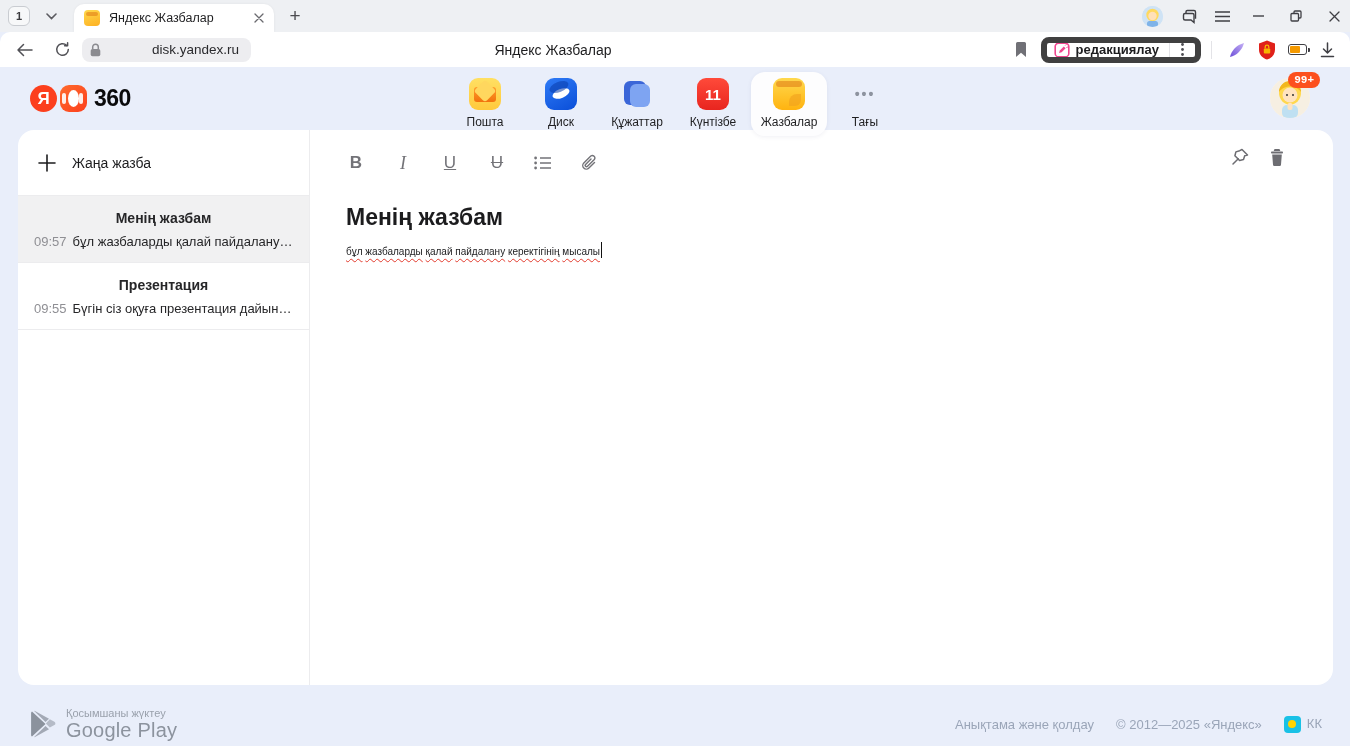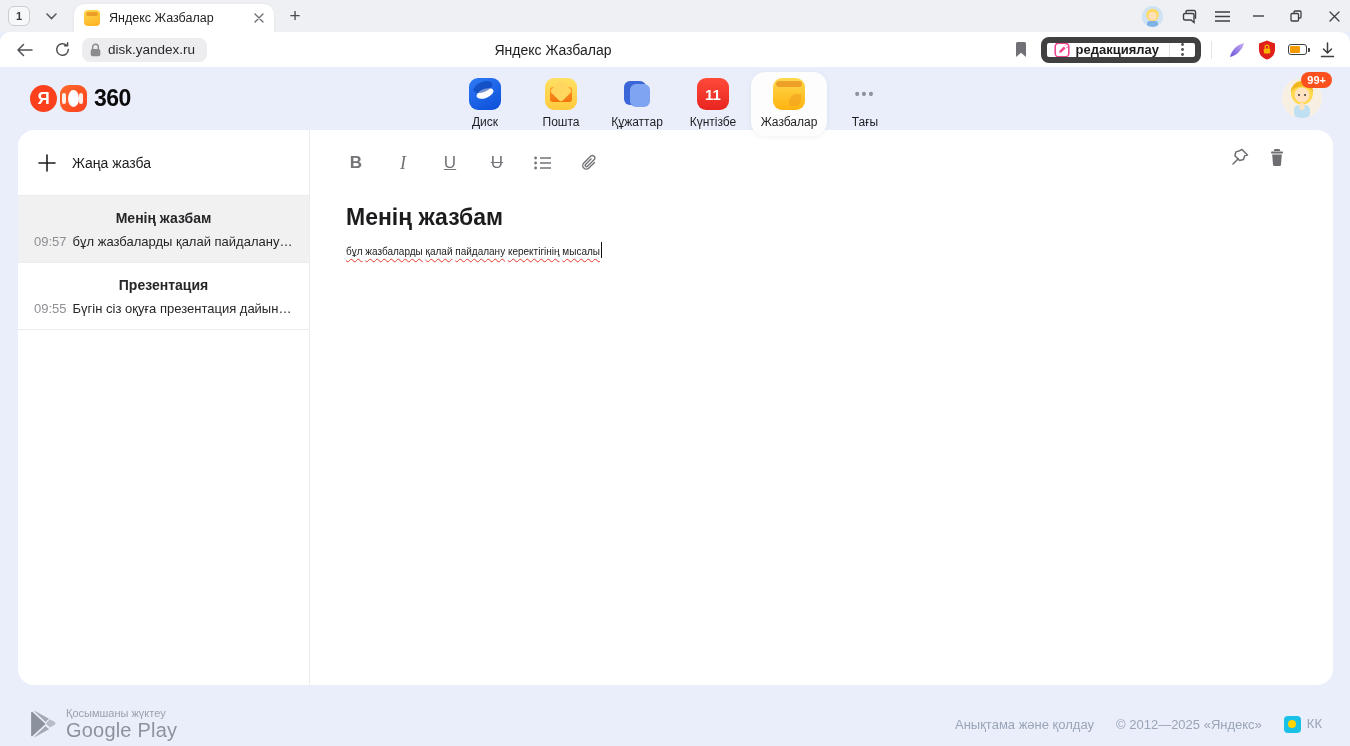--- a/index.html
+++ b/index.html
@@ -20,21 +20,21 @@
   .strip-right { position:absolute; right:6px; top:0; height:32px; display:flex; align-items:center; gap:18px; }
   .mini-avatar { width:21px; height:21px; border-radius:50%; overflow:hidden; background:#cfe3f5; }
   .strip-ic { color:#3f3f44; }
   .winbtn { color:#3f3f44; width:20px; display:flex; justify-content:center; }
 
   
   .addressbar { height:35px; background:#ffffff; border-radius:10px 10px 0 0; display:flex; align-items:center; padding:0 10px; position:relative; }
   .nav-ic { width:28px; height:26px; display:flex; align-items:center; justify-content:center; color:#515156; }
   .domain-pill { margin-left:6px; height:24px; background:#ededf0; border-radius:8px; display:flex; align-items:center; padding:0 12px 0 8px; gap:7px; }
   .domain-pill .lock { color:#8b8b90; }
-  .domain-text { font-size:13.5px; color:#2a2a2d; }
+  .domain-text { font-size:13.5px; color:#2a2a2d;margin-left:44px; }
   .page-title { position:absolute; left:553px; transform:translateX(-50%); font-size:14px; color:#1d1d1f; }
   .bar-right { position:absolute; right:8px; display:flex; align-items:center; gap:0; }
   .bookmark-ic { color:#707076; margin-right:14px; }
   .edit-pill { display:flex; align-items:center; height:26px; border:6px solid #404040; border-radius:8px; background:#fff; overflow:hidden;font-weight:bold; }
   .edit-pill .lbl { font-size:13px; color:#1d1d1f; padding:0 10px 0 7px; display:flex; align-items:center; gap:6px; }
   .edit-pill .dots { border-left:1px solid #e3e3e7; width:26px; height:100%; display:flex; align-items:center; justify-content:center; color:#4e4e53; }
   .bar-sep { width:1px; height:18px; background:#e3e3e7; margin:0 10px; }
   .ext-ic { width:30px; height:26px; display:flex; align-items:center; justify-content:center; }
   .battery { width:19px; height:11px; border:1.5px solid #3f3f44; border-radius:3px; position:relative; }
   .battery:before { content:""; position:absolute; left:1px; top:1px; bottom:1px; width:60%; background:#f59a00; border-radius:1px; }
@@ -60,21 +60,21 @@
   .ic-disk:before { content:""; position:absolute; left:7px; top:11px; width:18px; height:9px; background:#fff; border-radius:50%; transform:rotate(-22deg); }
   .ic-disk:after { content:""; position:absolute; left:4px; top:4px; width:20px; height:10px; background:rgba(10,60,170,.55); border-radius:50%; transform:rotate(-22deg); }
   .ic-docs { background:transparent; }
   .ic-docs:before { content:""; position:absolute; left:3px; top:3px; width:22px; height:24px; background:#3b66d8; border-radius:6px; }
   .ic-docs:after { content:""; position:absolute; left:9px; top:6px; width:20px; height:23px; background:#7ea4f2; border-radius:6px; }
   .ic-cal { background:linear-gradient(180deg,#ff4a3a,#e8251f); color:#fff; font-weight:bold; font-size:15px; display:flex; align-items:center; justify-content:center; }
   .ic-notes { background:linear-gradient(180deg,#ffd84d,#ffb310); overflow:hidden; }
   .ic-notes:before { content:""; position:absolute; left:3px; top:3px; right:3px; height:6px; background:rgba(222,120,20,.55); border-radius:3px; }
   .ic-notes:after { content:""; position:absolute; right:4px; bottom:4px; width:12px; height:12px; background:rgba(240,160,30,.6); border-radius:8px 0 6px 0; }
   .ic-more { display:flex; align-items:center; justify-content:center; color:#8d939f; font-weight:bold; letter-spacing:2px; font-size:14px; }
-  .hdr-avatar { position:absolute; right:28px; top:11px; width:40px; height:40px; }
+  .hdr-avatar { position:absolute; right:40px; top:11px; width:40px; height:40px;font-family:Liberation Mono, monospace; }
   .hdr-avatar .face { width:40px; height:40px; border-radius:50%; overflow:hidden; background:#fdf6ec; }
   .badge99 { position:absolute; top:-6px; right:-10px; background:#fc501e; color:#fff; font-size:11px; font-weight:bold; border-radius:9px; padding:2px 6px; }
 
   
   .content { height:555px; padding:0 17px 0 18px; }
   .card { width:100%; height:100%; background:#fff; border-radius:16px; display:flex; overflow:hidden; }
   .sidebar { width:292px; border-right:1px solid #ececee; display:flex; flex-direction:column;text-align:center; }
   .newnote { height:66px; display:flex; align-items:center; gap:16px; padding-left:20px; border-bottom:1px solid #ececee; cursor:pointer; }
   .newnote .plus { color:#1c1c1e; }
   .newnote .lbl { font-size:14px; color:#1c1c1e; }
@@ -242,26 +242,26 @@
 </div>
 
 <div class="y360">
   <div class="logo">
     <div class="logo-ya">Я</div>
     <div class="logo-o"></div>
     <div class="logo-360">360</div>
   </div>
   <div class="apps">
     <div class="app">
+      <div class="ic ic-mail"></div>
+      <div class="lbl">Пошта</div>
+    </div>
+    <div class="app">
       <div class="ic ic-disk"></div>
       <div class="lbl">Диск</div>
-    </div>
-    <div class="app">
-      <div class="ic ic-mail"></div>
-      <div class="lbl">Пошта</div>
     </div>
     <div class="app">
       <div class="ic ic-docs"></div>
       <div class="lbl">Құжаттар</div>
     </div>
     <div class="app">
       <div class="ic ic-cal">11</div>
       <div class="lbl">Күнтізбе</div>
     </div>
     <div class="app active">

